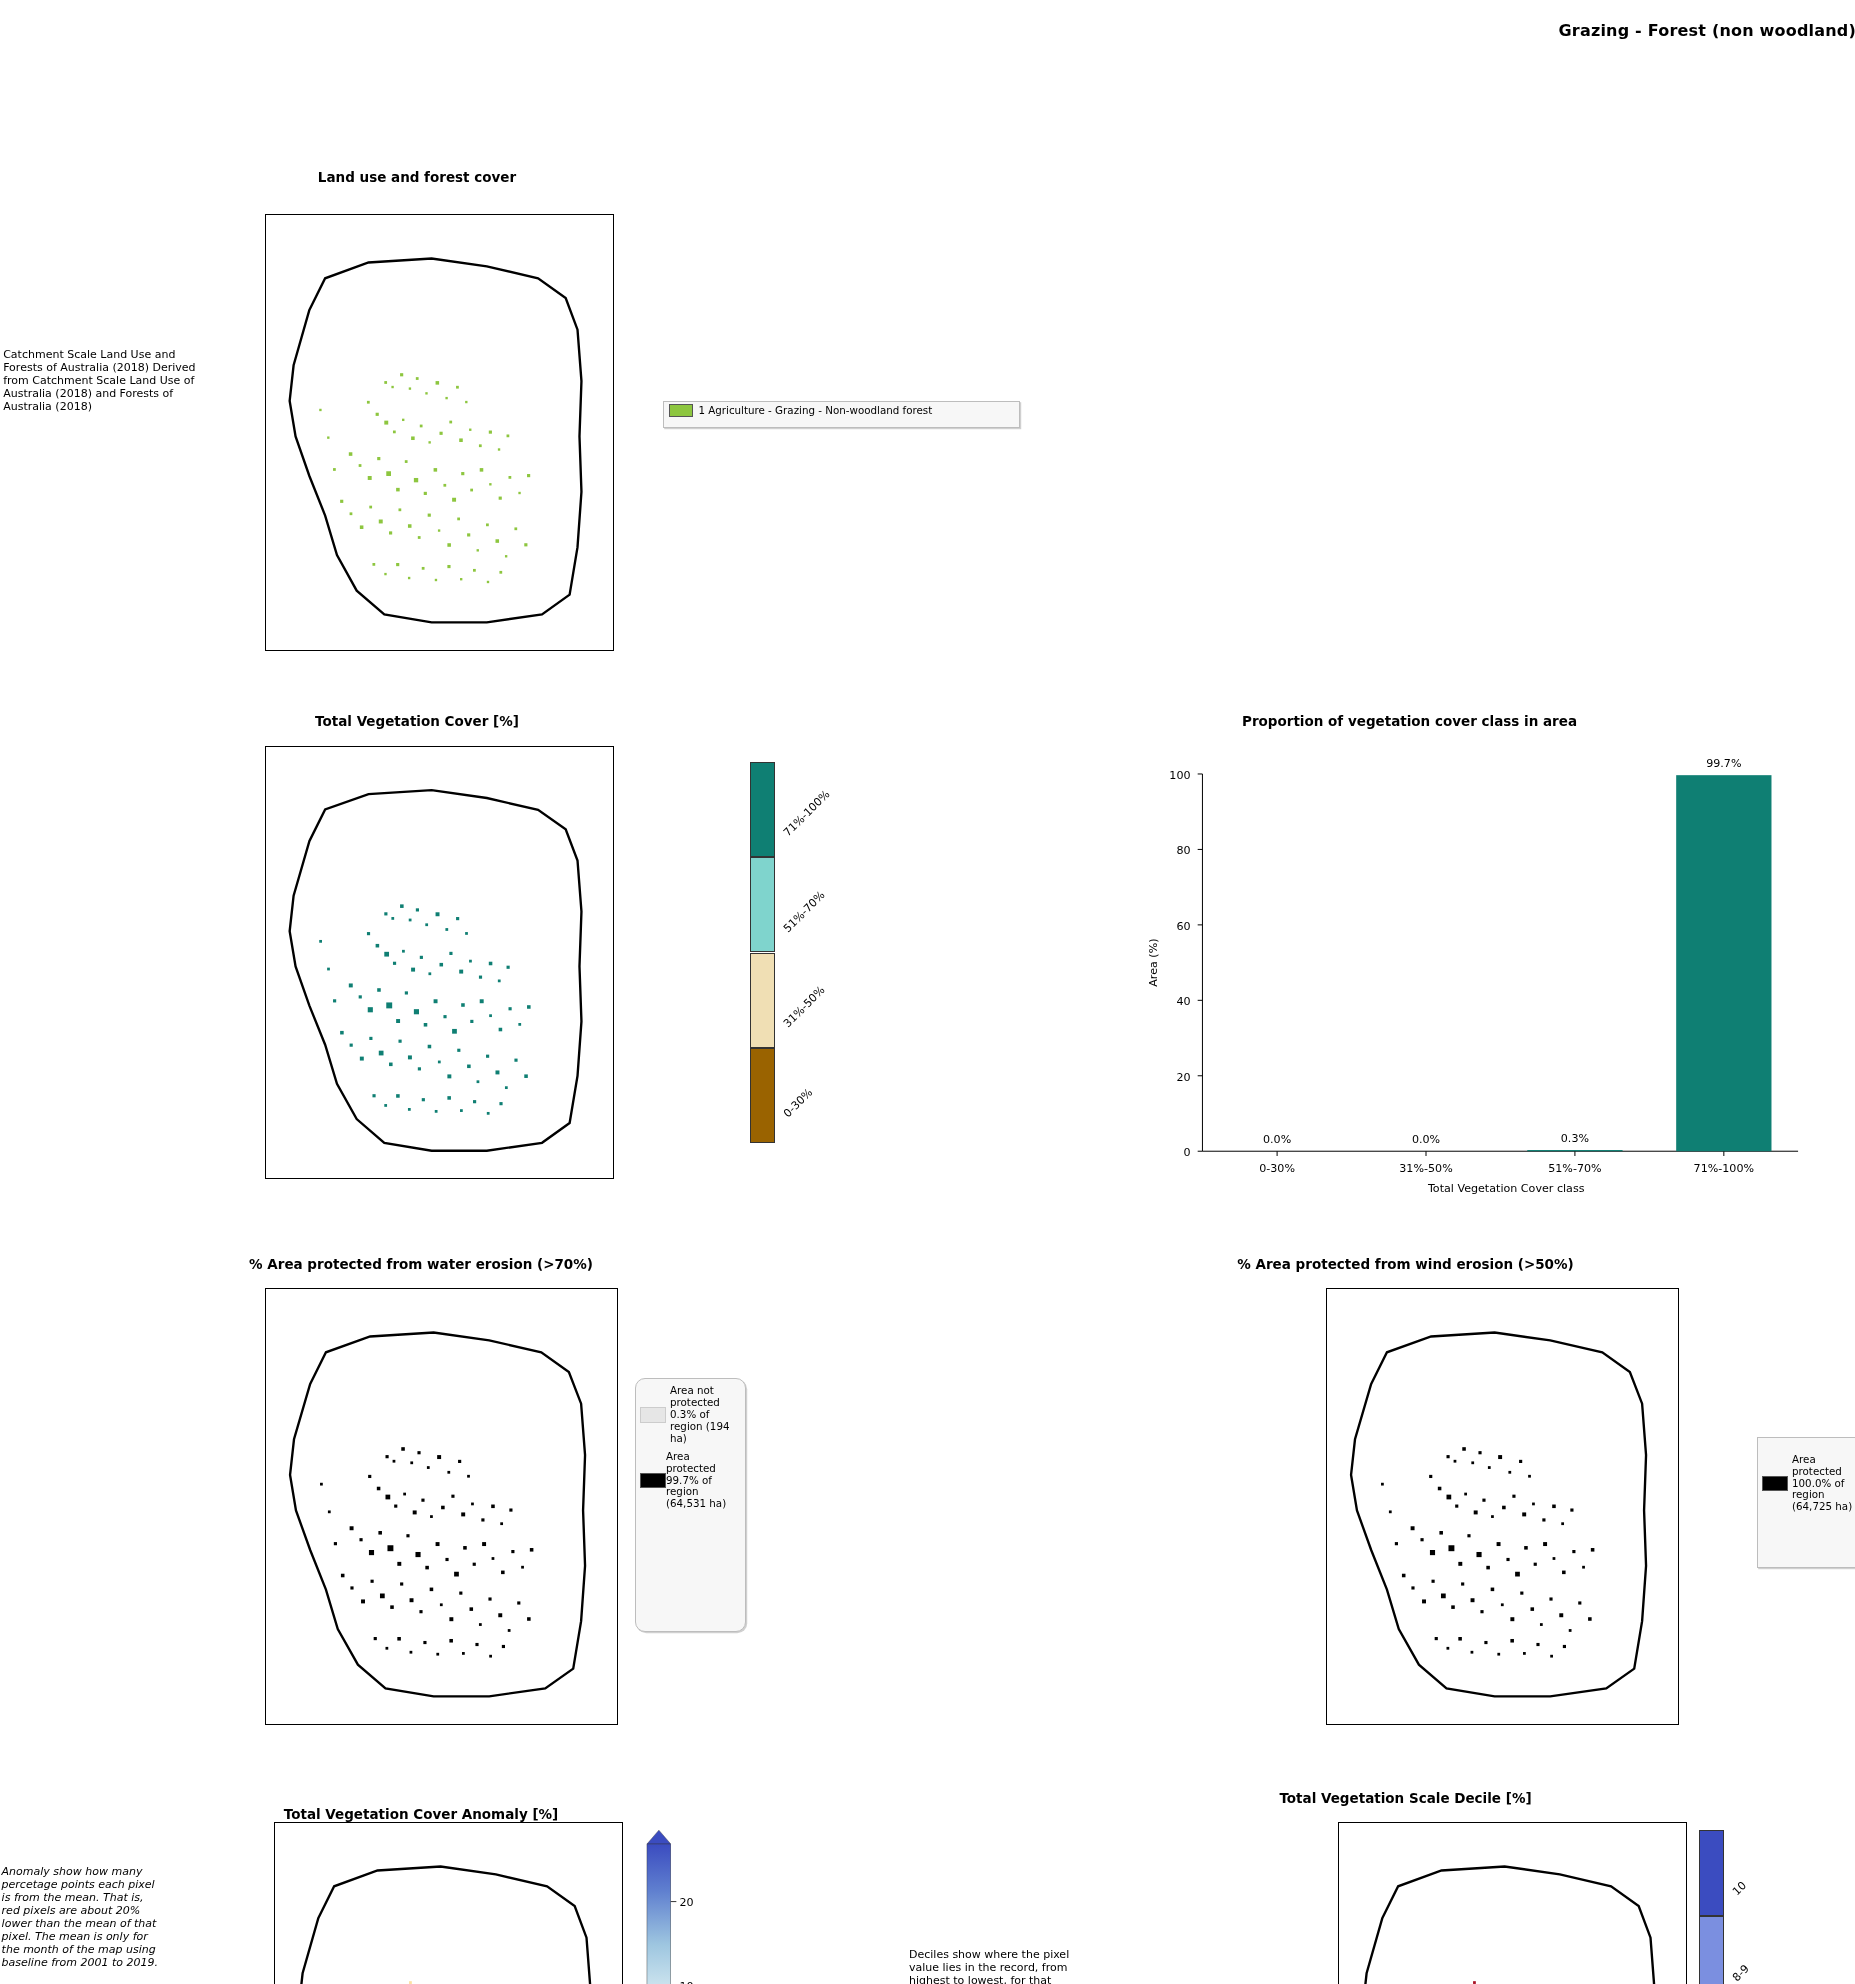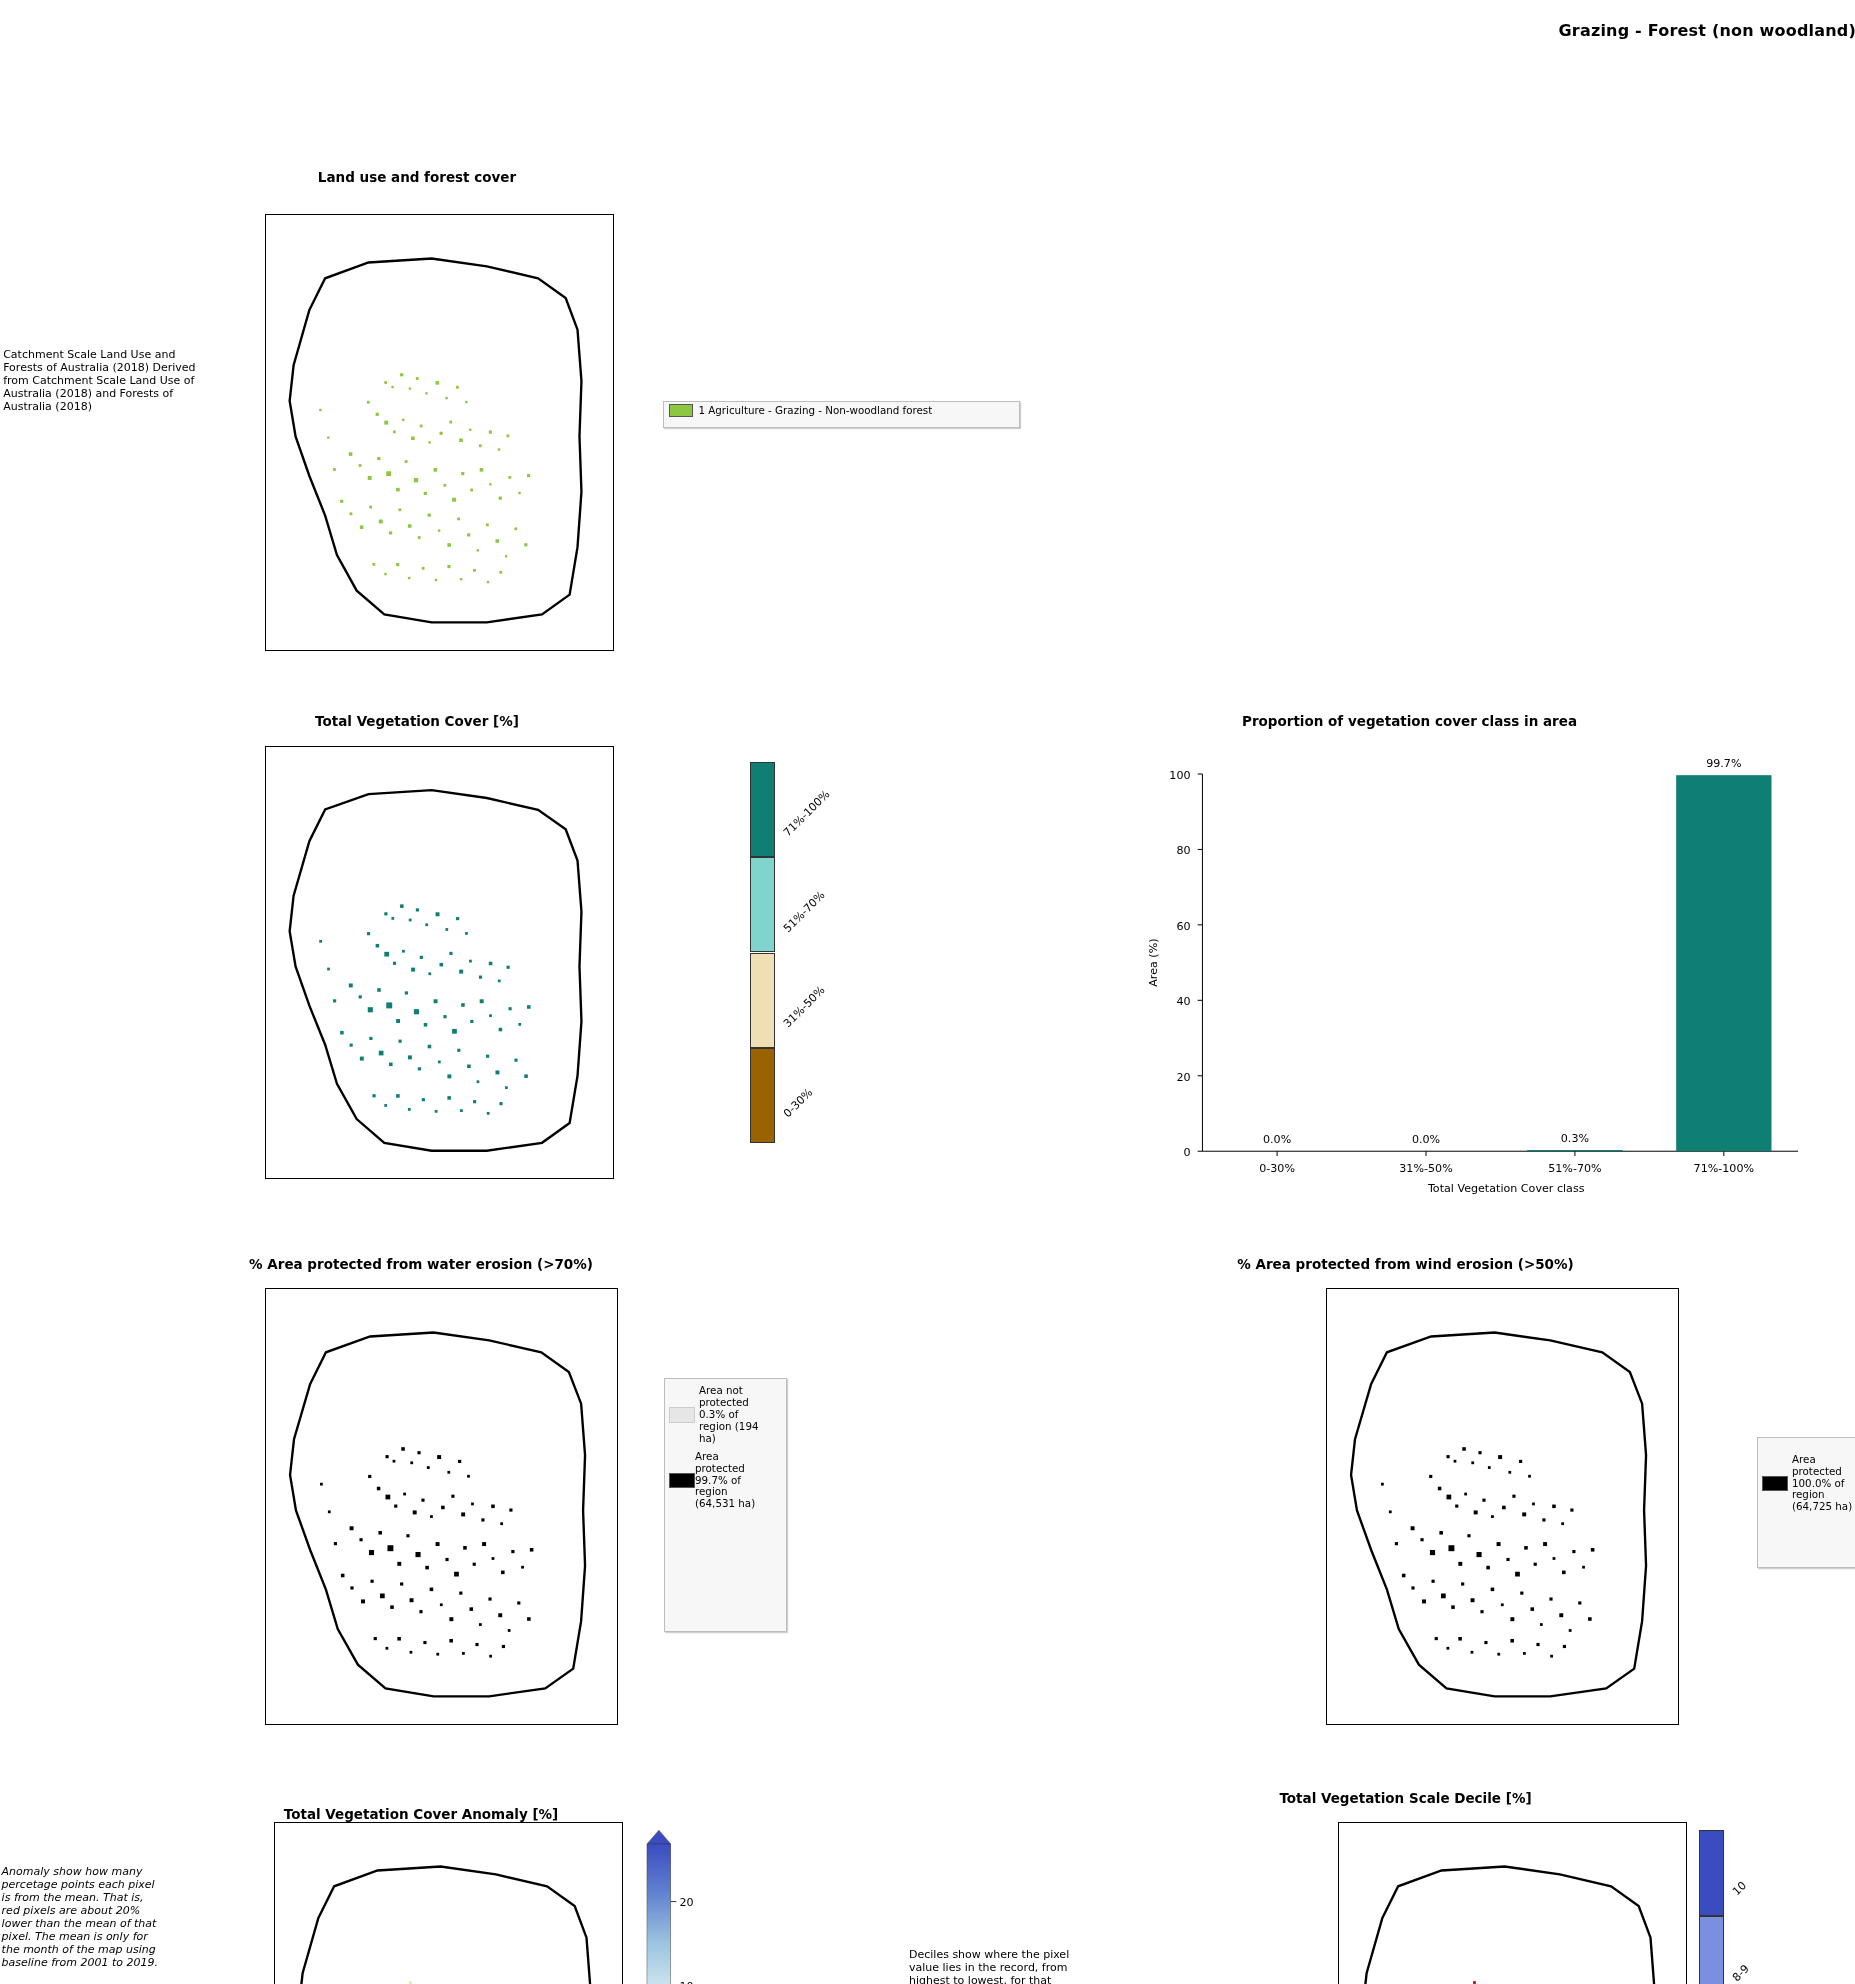--- a/index.html
+++ b/index.html
@@ -362,21 +362,21 @@
         <rect x="531" y="895" width="8" height="8"></rect>
           <rect x="566" y="925" width="7" height="7"></rect>
         <rect x="598" y="900" width="8" height="8"></rect>
           <rect x="157" y="560" width="7" height="7"></rect>
         <rect x="172" y="640" width="8" height="8"></rect>
           <rect x="137" y="490" width="7" height="7"></rect>
       </g>
     </svg>
   </div>
 
-  <div class="legendbox" style="left:664px;top:1378px;width:123px;height:254px;">
+  <div class="legendbox" style="left:635px;top:1378px;width:111px;height:254px;border-radius:10px;">
     <div style="display:flex;align-items:center;gap:4px;padding:6.4px 4px 2.4px 4px;">
       <span class="swatch" style="background:#e6e6e6;width:24px;height:13.5px;border-color:#cccccc;"></span>
       <span class="legend-txt" style="width:67px;">Area not protected 0.3% of region (194 ha)</span>
     </div>
     <div style="display:flex;align-items:center;gap:0;padding:4px 4px 2.4px 4px;">
       <span class="swatch" style="background:#000000;width:24px;height:13.5px;"></span>
       <span class="legend-txt" style="width:67px;">Area protected 99.7% of region (64,531 ha)</span>
     </div>
   </div>
 

